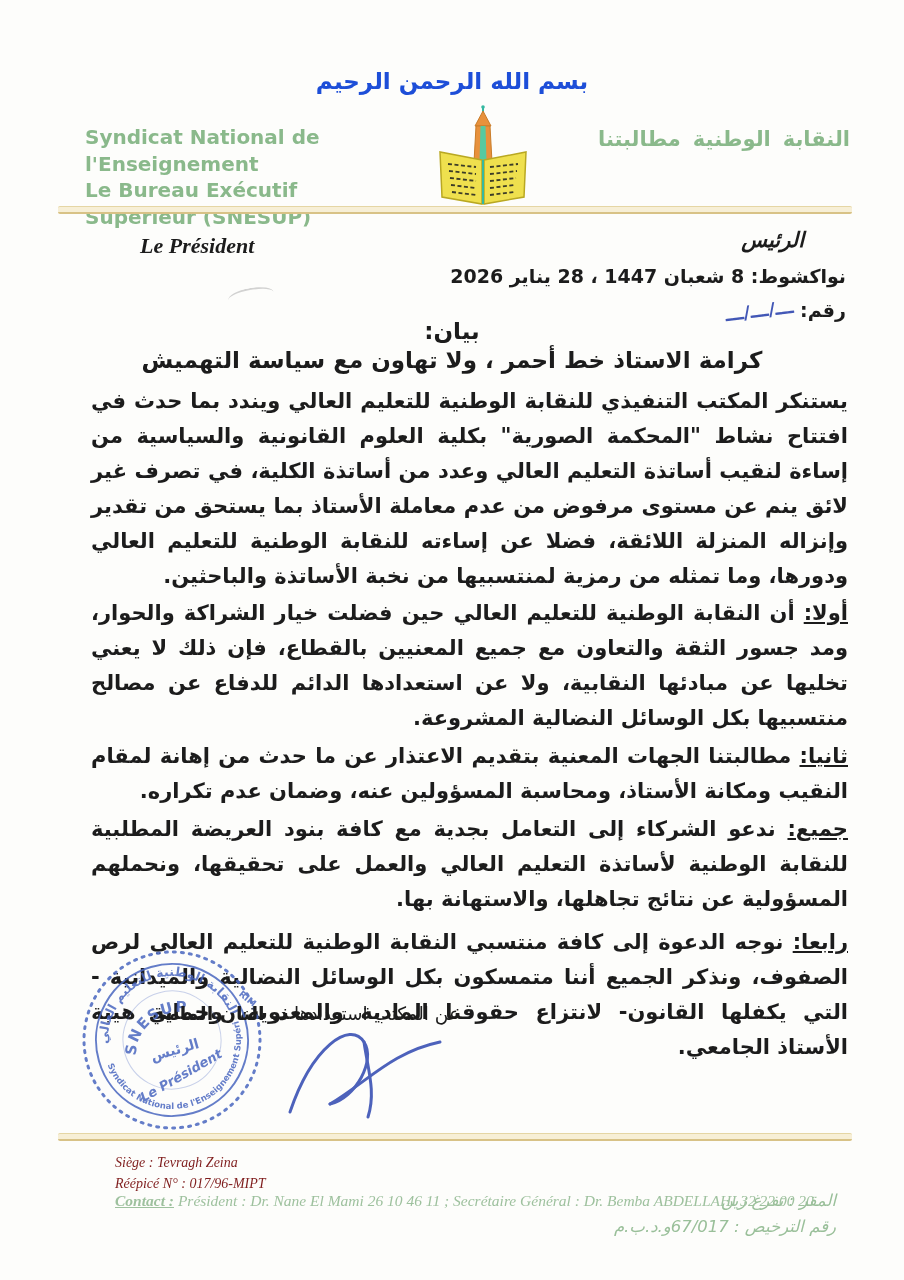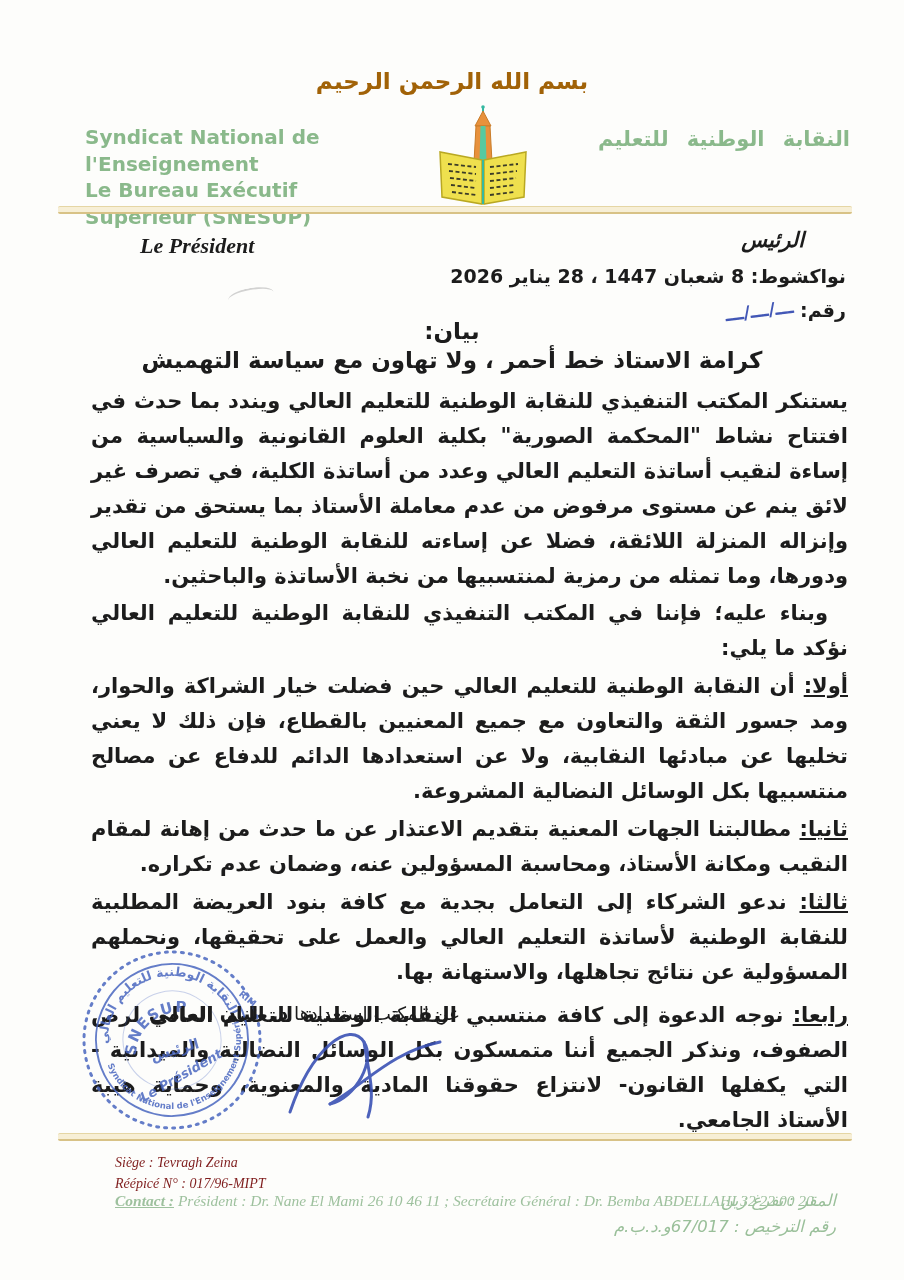--- a/index.html
+++ b/index.html
@@ -3,21 +3,21 @@
 <meta charset="utf-8">
 <style>
   html,body{margin:0;padding:0;}
   body{
     width:904px;height:1280px;position:relative;background:#fdfdfb;
     font-family:"DejaVu Sans","Liberation Sans",sans-serif;color:#1c1c1c;
     overflow:hidden;
   }
   .abs{position:absolute;}
   
-  .bismillah{top:68px;left:0;width:100%;text-align:center;font-weight:bold;font-size:23px;color:#a16207;}
+  .bismillah{top:68px;left:0;width:100%;text-align:center;font-weight:bold;font-size:23px;color:#1d4ed8;}
   .lh-fr{top:124px;left:85px;width:350px;font-weight:bold;font-size:20px;line-height:1.33;color:#8ab98b;}
   .lh-ar{top:127px;right:54px;width:252px;direction:rtl;text-align:right;font-weight:bold;font-size:21px;color:#8ab98b;}
   .lh-ar .l1{display:flex;justify-content:space-between;}
   .lh-ar .l1 span{display:inline-block;}
   .lh-ar .l2{margin-top:15px;padding-left:4px;text-align:left;padding-right:0;padding-left:18px;}
   .logo{top:104px;left:428px;width:110px;height:104px;}
   .rule{left:58px;width:794px;height:5px;background:#f7efd6;border-top:1px solid #e5d6a4;border-bottom:2px solid #d8c286;border-radius:2px;}
   .rule-top{top:206px;}
   .rule-bottom{top:1133px;}
   
@@ -88,45 +88,44 @@
         <path d="M62,84 L87,81"></path>
           <path d="M62,91 L86,88"></path>
       </g>
     </svg>
   </div>
 
   <div class="abs lh-ar" dir="rtl" lang="ar">
     <div class="l1">
       <span>النقابة</span>
       <span>الوطنية</span>
-      <span>للتعليم</span>
+      <span>مطالبتنا</span>
     </div>
   </div>
 
   <div class="abs rule rule-top"></div>
 
   <div class="abs president-ar" lang="ar">الرئيس</div>
   <div class="abs president-fr">Le Président</div>
 
   <div class="abs date-line" lang="ar">نواكشوط: 8 شعبان 1447 ، 28 يناير 2026</div>
   <div class="abs num-line" lang="ar">
     <span>رقم:</span>
     <span class="num-dashes">ـــ/ـــ/ـــ</span>
   </div>
   <div class="abs pencil-mark"></div>
 
   <div class="abs st-heading" lang="ar">بيان:</div>
   <div class="abs st-title" lang="ar">كرامة الاستاذ خط أحمر ، ولا تهاون مع سياسة التهميش</div>
 
   <div class="abs doc-body" lang="ar">
     <p class="opening">يستنكر المكتب التنفيذي للنقابة الوطنية للتعليم العالي ويندد بما حدث في افتتاح نشاط "المحكمة الصورية" بكلية العلوم القانونية والسياسية من إساءة لنقيب أساتذة التعليم العالي وعدد من أساتذة الكلية، في تصرف غير لائق ينم عن مستوى مرفوض من عدم معاملة الأستاذ بما يستحق من تقدير وإنزاله المنزلة اللائقة، فضلا عن إساءته للنقابة الوطنية للتعليم العالي ودورها، وما تمثله من رمزية لمنتسبيها من نخبة الأساتذة والباحثين.</p>
-    <p class="basis">وبناء عليه؛ فإننا في المكتب التنفيذي للنقابة الوطنية للتعليم العالي نؤكد ما يلي:</p>
     <p class="item-1"><span class="lead">أولا:</span><span> أن النقابة الوطنية للتعليم العالي حين فضلت خيار الشراكة والحوار، ومد جسور الثقة والتعاون مع جميع المعنيين بالقطاع، فإن ذلك لا يعني تخليها عن مبادئها النقابية، ولا عن استعدادها الدائم للدفاع عن مصالح منتسبيها بكل الوسائل النضالية المشروعة.</span></p>
     <p class="item-2"><span class="lead">ثانيا:</span><span> مطالبتنا الجهات المعنية بتقديم الاعتذار عن ما حدث من إهانة لمقام النقيب ومكانة الأستاذ، ومحاسبة المسؤولين عنه، وضمان عدم تكراره.</span></p>
-    <p class="item-3"><span class="lead">ثالثا:</span><span> ندعو الشركاء إلى التعامل بجدية مع كافة بنود العريضة المطلبية للنقابة الوطنية لأساتذة التعليم العالي والعمل على تحقيقها، ونحملهم المسؤولية عن نتائج تجاهلها، والاستهانة بها.</span></p>
+    <p class="item-3"><span class="lead">جميع:</span><span> ندعو الشركاء إلى التعامل بجدية مع كافة بنود العريضة المطلبية للنقابة الوطنية لأساتذة التعليم العالي والعمل على تحقيقها، ونحملهم المسؤولية عن نتائج تجاهلها، والاستهانة بها.</span></p>
     <p class="item-4"><span class="lead">رابعا:</span><span> نوجه الدعوة إلى كافة منتسبي النقابة الوطنية للتعليم العالي لرص الصفوف، ونذكر الجميع أننا متمسكون بكل الوسائل النضالية والميدانية - التي يكفلها القانون- لانتزاع حقوقنا المادية والمعنوية، وحماية هيبة الأستاذ الجامعي.</span></p>
   </div>
 
   <div class="abs stamp">
     <svg width="250" height="190" viewBox="0 0 250 190">
       <g transform="rotate(-16 120 95)" opacity="0.85">
         <circle cx="120" cy="95" r="88" fill="none" stroke="#4a67c0" stroke-width="3" stroke-dasharray="2 6" stroke-linecap="round"></circle>
         <circle cx="120" cy="95" r="76" fill="none" stroke="#4a67c0" stroke-width="2"></circle>
         <circle cx="120" cy="95" r="49" fill="none" stroke="#4a67c0" stroke-width="1" opacity="0.35"></circle>
         <defs>

